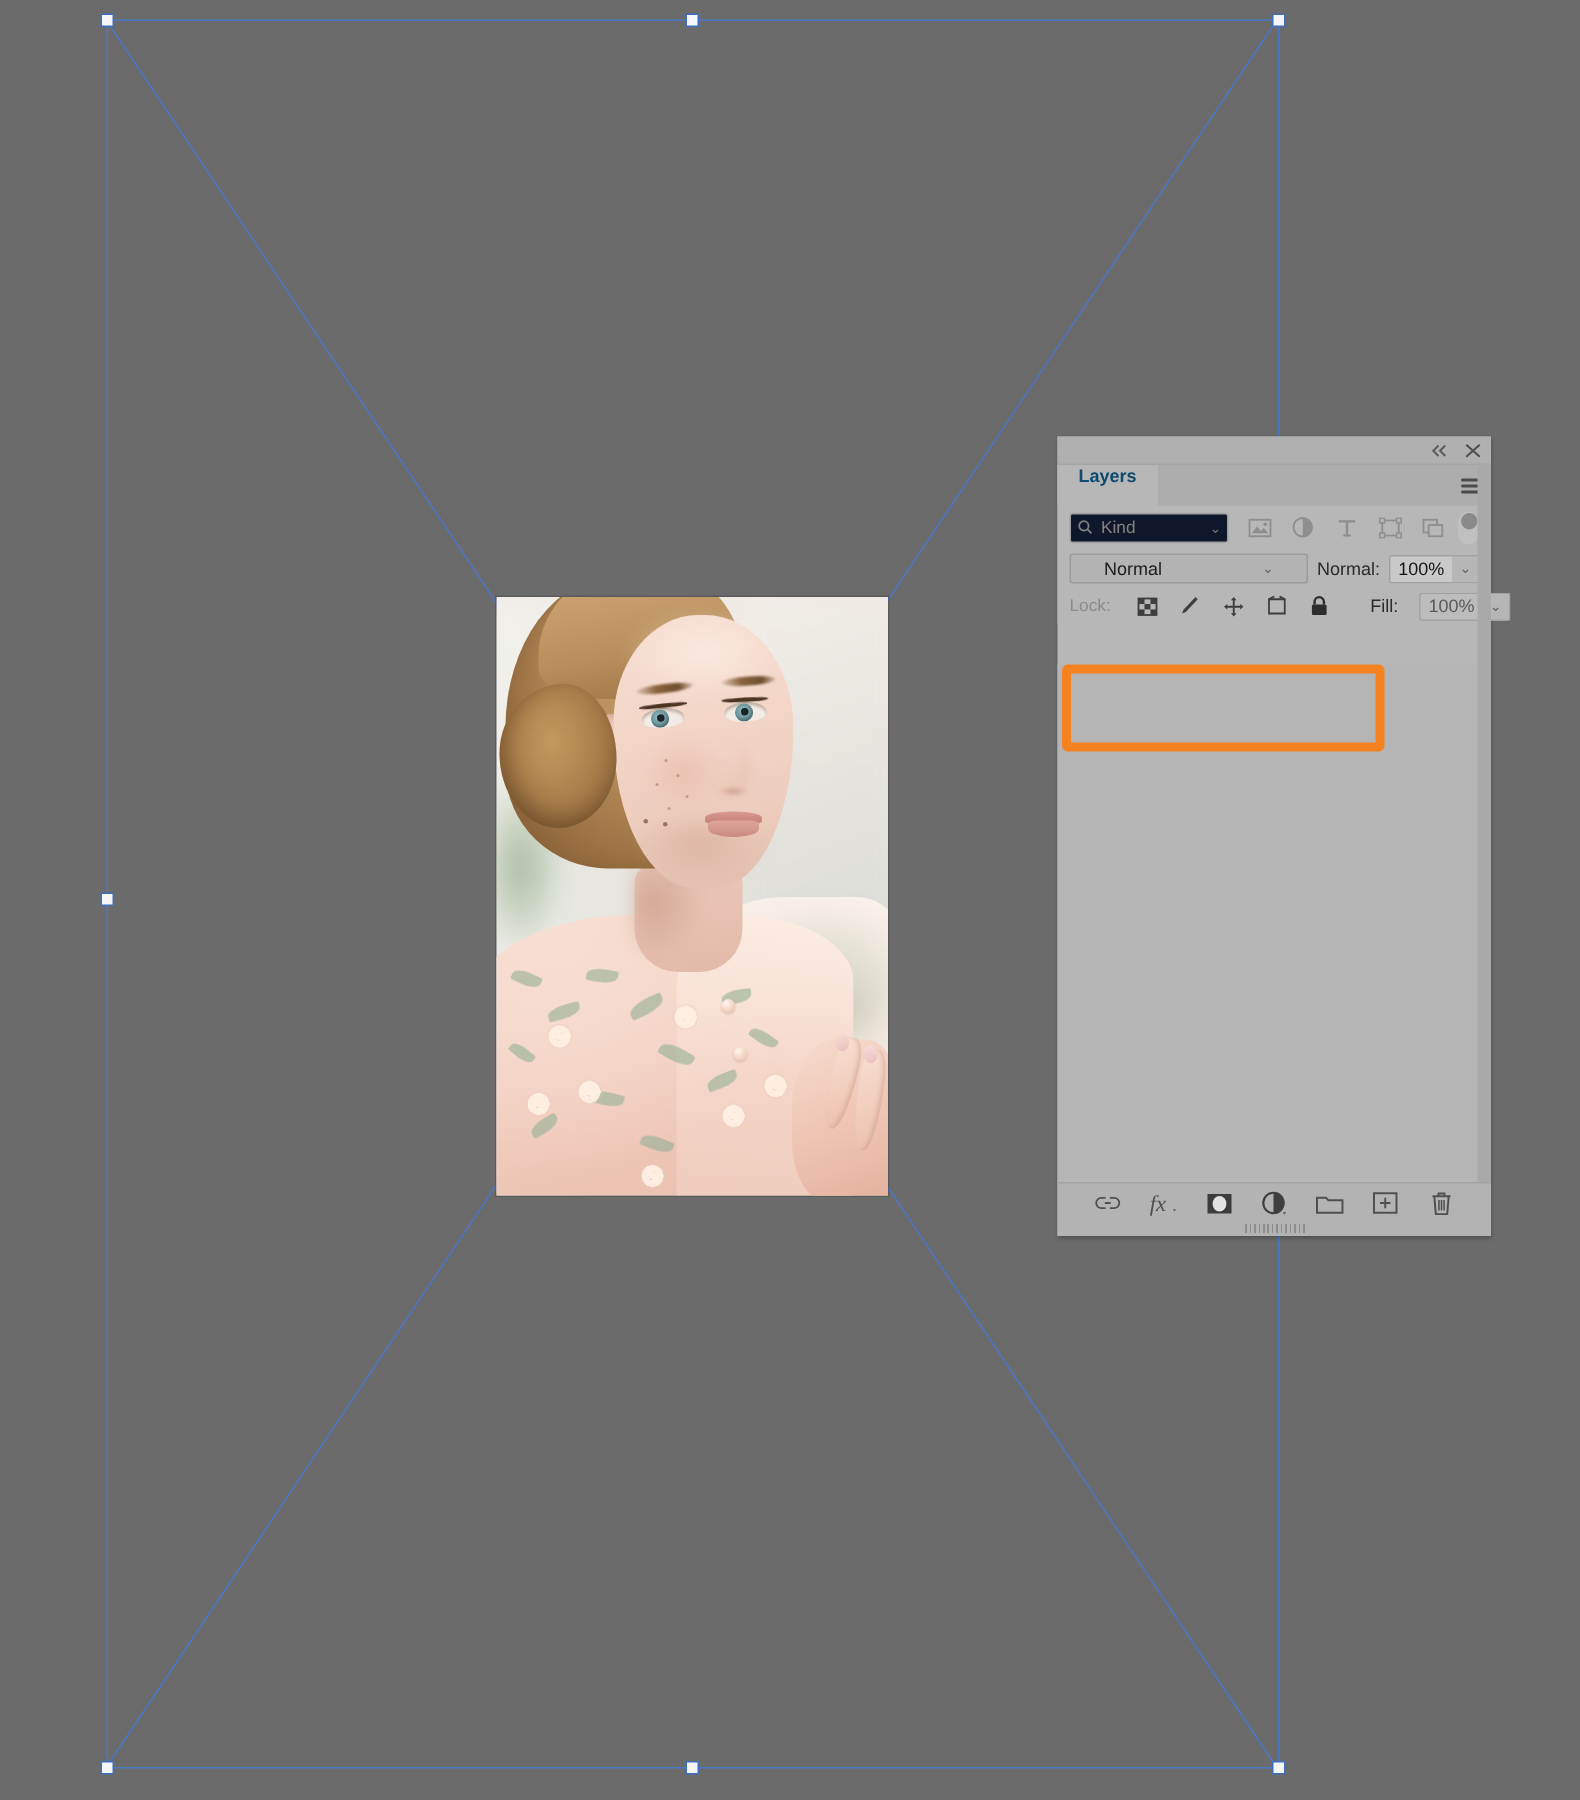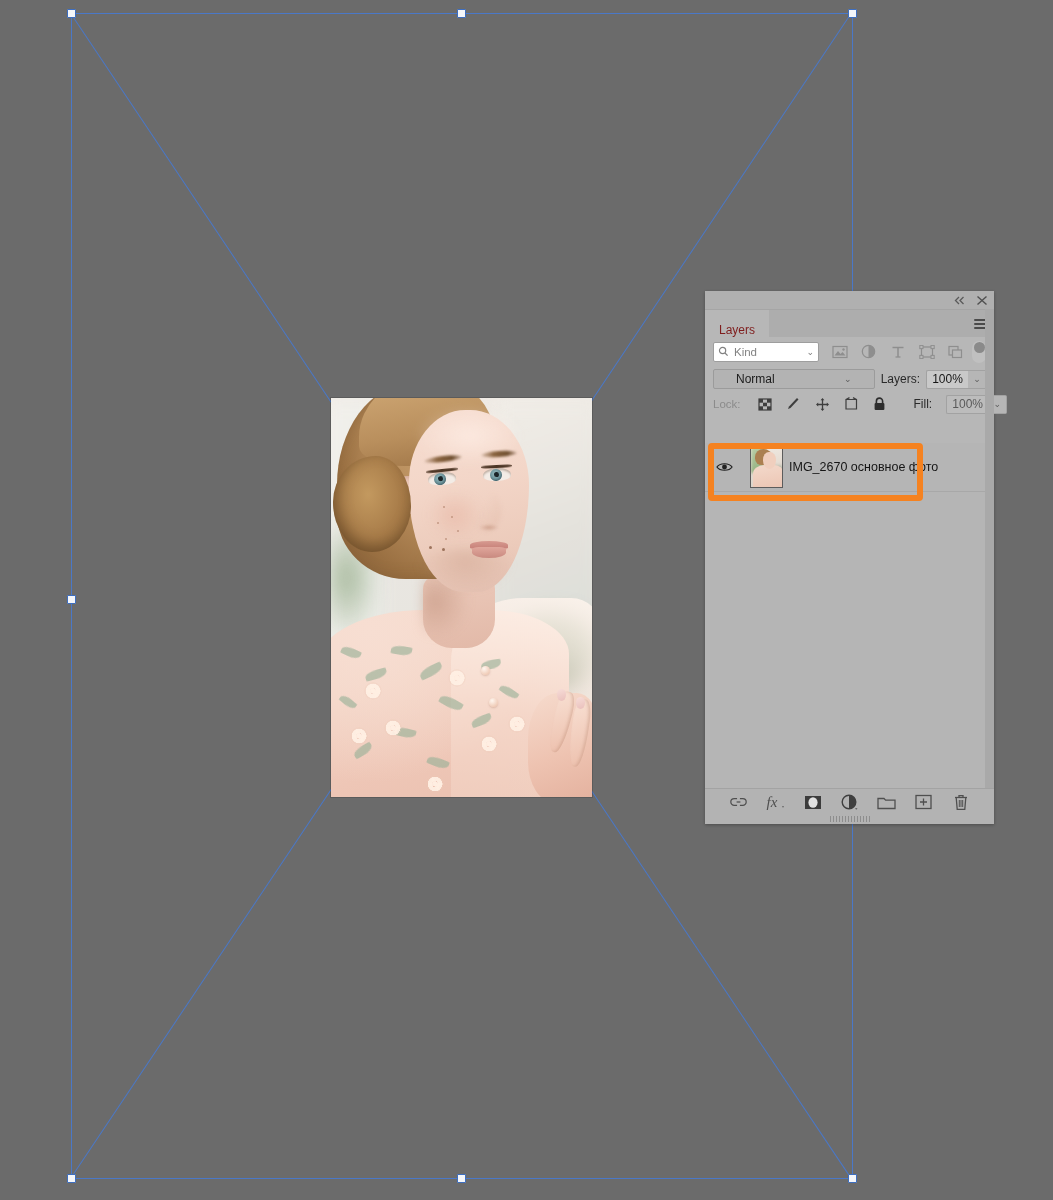--- a/index.html
+++ b/index.html
@@ -375,24 +375,24 @@
     height: 27px;
     background: #adadad;
     display: flex;
     align-items: stretch;
     position: relative;
   }
   .tab-active {
     background: #b7b7b7;
     padding: 0 14px;
     display: flex;
-    align-items: flex-end;
-    font-weight: normal;
+    align-items: flex-start;
+    font-weight: bold;
     font-size: 12px;
-    color: #7f1d1d;
+    color: #0c4a6e;
     cursor: pointer;
   }
   .tab-rest { flex: 1; }
   .panel-menu {
     width: 26px;
     display: flex;
     align-items: center;
     justify-content: center;
     cursor: pointer;
   }
@@ -409,21 +409,21 @@
     height: 29px;
     display: flex;
     align-items: center;
     gap: 0;
     padding: 0 6px 0 8px;
     background: #b7b7b7;
   }
   .kind-select {
     width: 106px;
     height: 20px;
-    background: #ffffff;
+    background: #0f172a;
     border: 1px solid #9e9e9e;
     border-radius: 2px;
     display: flex;
     align-items: center;
     gap: 5px;
     padding: 0 4px;
     box-sizing: border-box;
     color: #838383;
     font-size: 11.5px;
     cursor: pointer;
@@ -860,21 +860,21 @@
           <i></i>
         </span>
     </div>
   </div>
 
   <div class="blend-row">
     <div class="blend-select">
       <span>Normal</span>
       <span class="caret">⌄</span>
     </div>
-    <span class="lbl">Layers:</span>
+    <span class="lbl">Normal:</span>
     <span class="num-group">
       <span class="num-field">100%</span>
       <span class="num-caret">⌄</span>
     </span>
   </div>
 
   <div class="lock-row">
     <span class="lock-label">Lock:</span>
 
     <span class="lock-icon">
@@ -920,41 +920,20 @@
     <span class="lbl">Fill:</span>
     <span class="num-group">
       <span class="num-field" style="background:#bcbcbc; color:#5a5a5a;">100%</span>
       <span class="num-caret">⌄</span>
     </span>
   </div>
 
   <div class="layer-list">
 
 
-    <div class="layer-row unselected">
-      <span class="eye-cell">
-        <svg width="17" height="12" viewBox="0 0 18 12" aria-hidden="true">
-          <path d="M1 6 C4 1.4, 14 1.4, 17 6 C14 10.6, 4 10.6, 1 6 Z" fill="none" stroke="#222" stroke-width="1.3"></path>
-          <circle cx="9" cy="6" r="2.6" fill="#222"></circle>
-        </svg>
-      </span>
-      <span class="thumb-cell">
-        <span class="layer-thumb">
-          <span class="mini-portrait">
-            <span class="mini-leafy"></span>
-            <span class="mini-dark"></span>
-            <span class="mini-green"></span>
-            <span class="mini-body"></span>
-            <span class="mini-hair"></span>
-            <span class="mini-face"></span>
-          </span>
-        </span>
-      </span>
-      <span class="layer-name">IMG_2670 основное фото</span>
-    </div>
 
     <div class="layer-empty"></div>
   </div>
 
   <div class="panel-side"></div>
 
   <div class="panel-bottom">
     <div class="bottom-icons">
       <span class="b-icon">
         <svg width="19" height="12" viewBox="0 0 20 12" aria-hidden="true">

